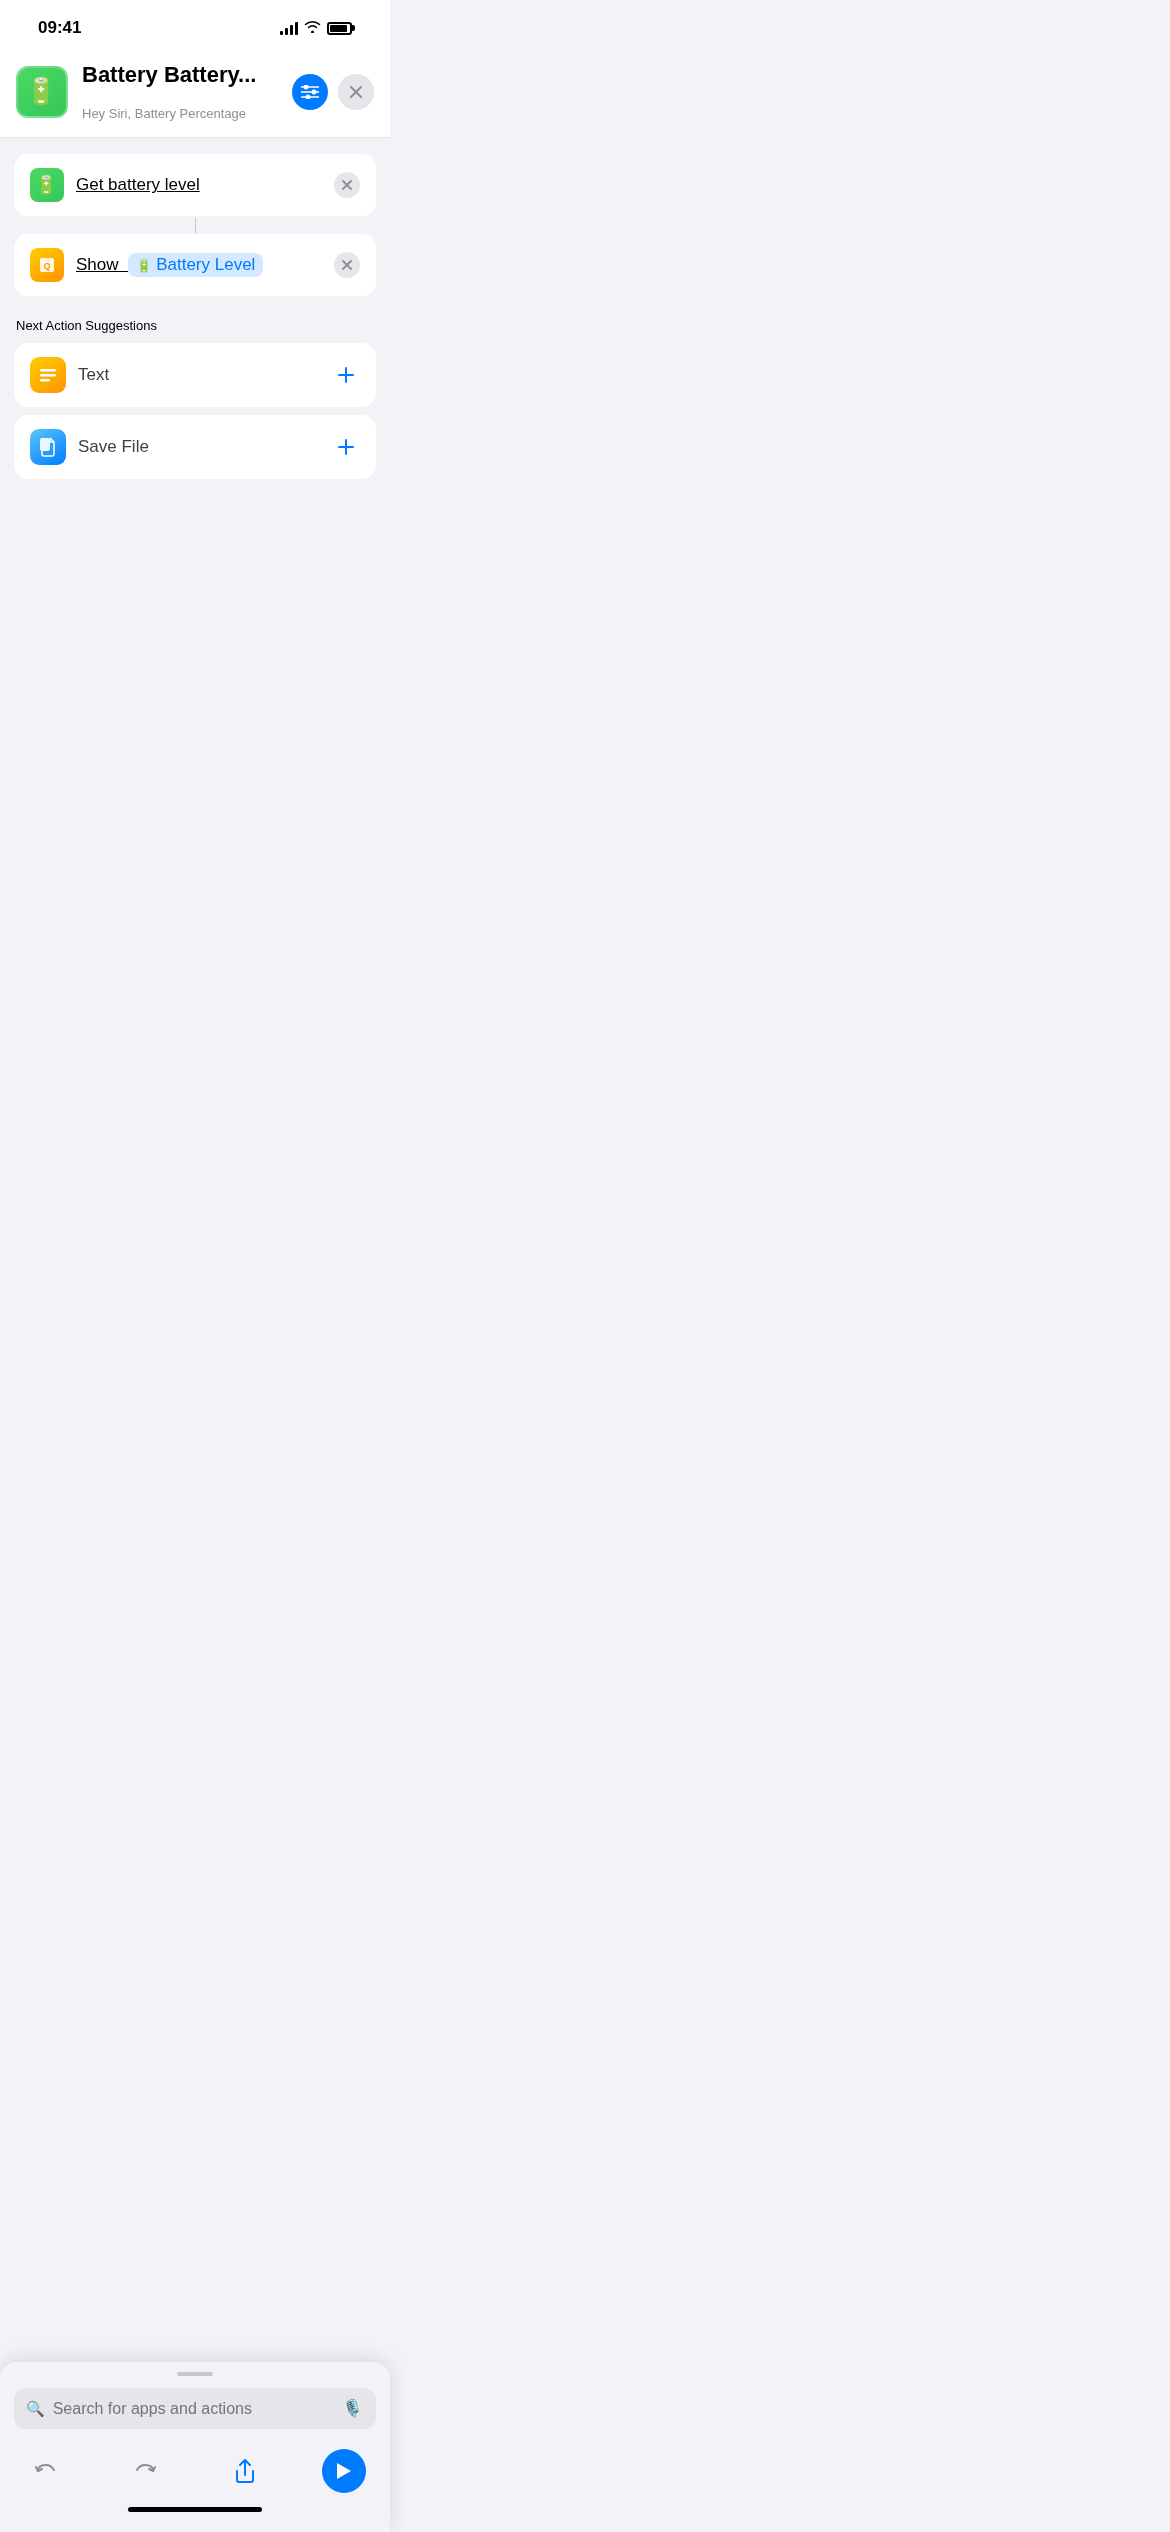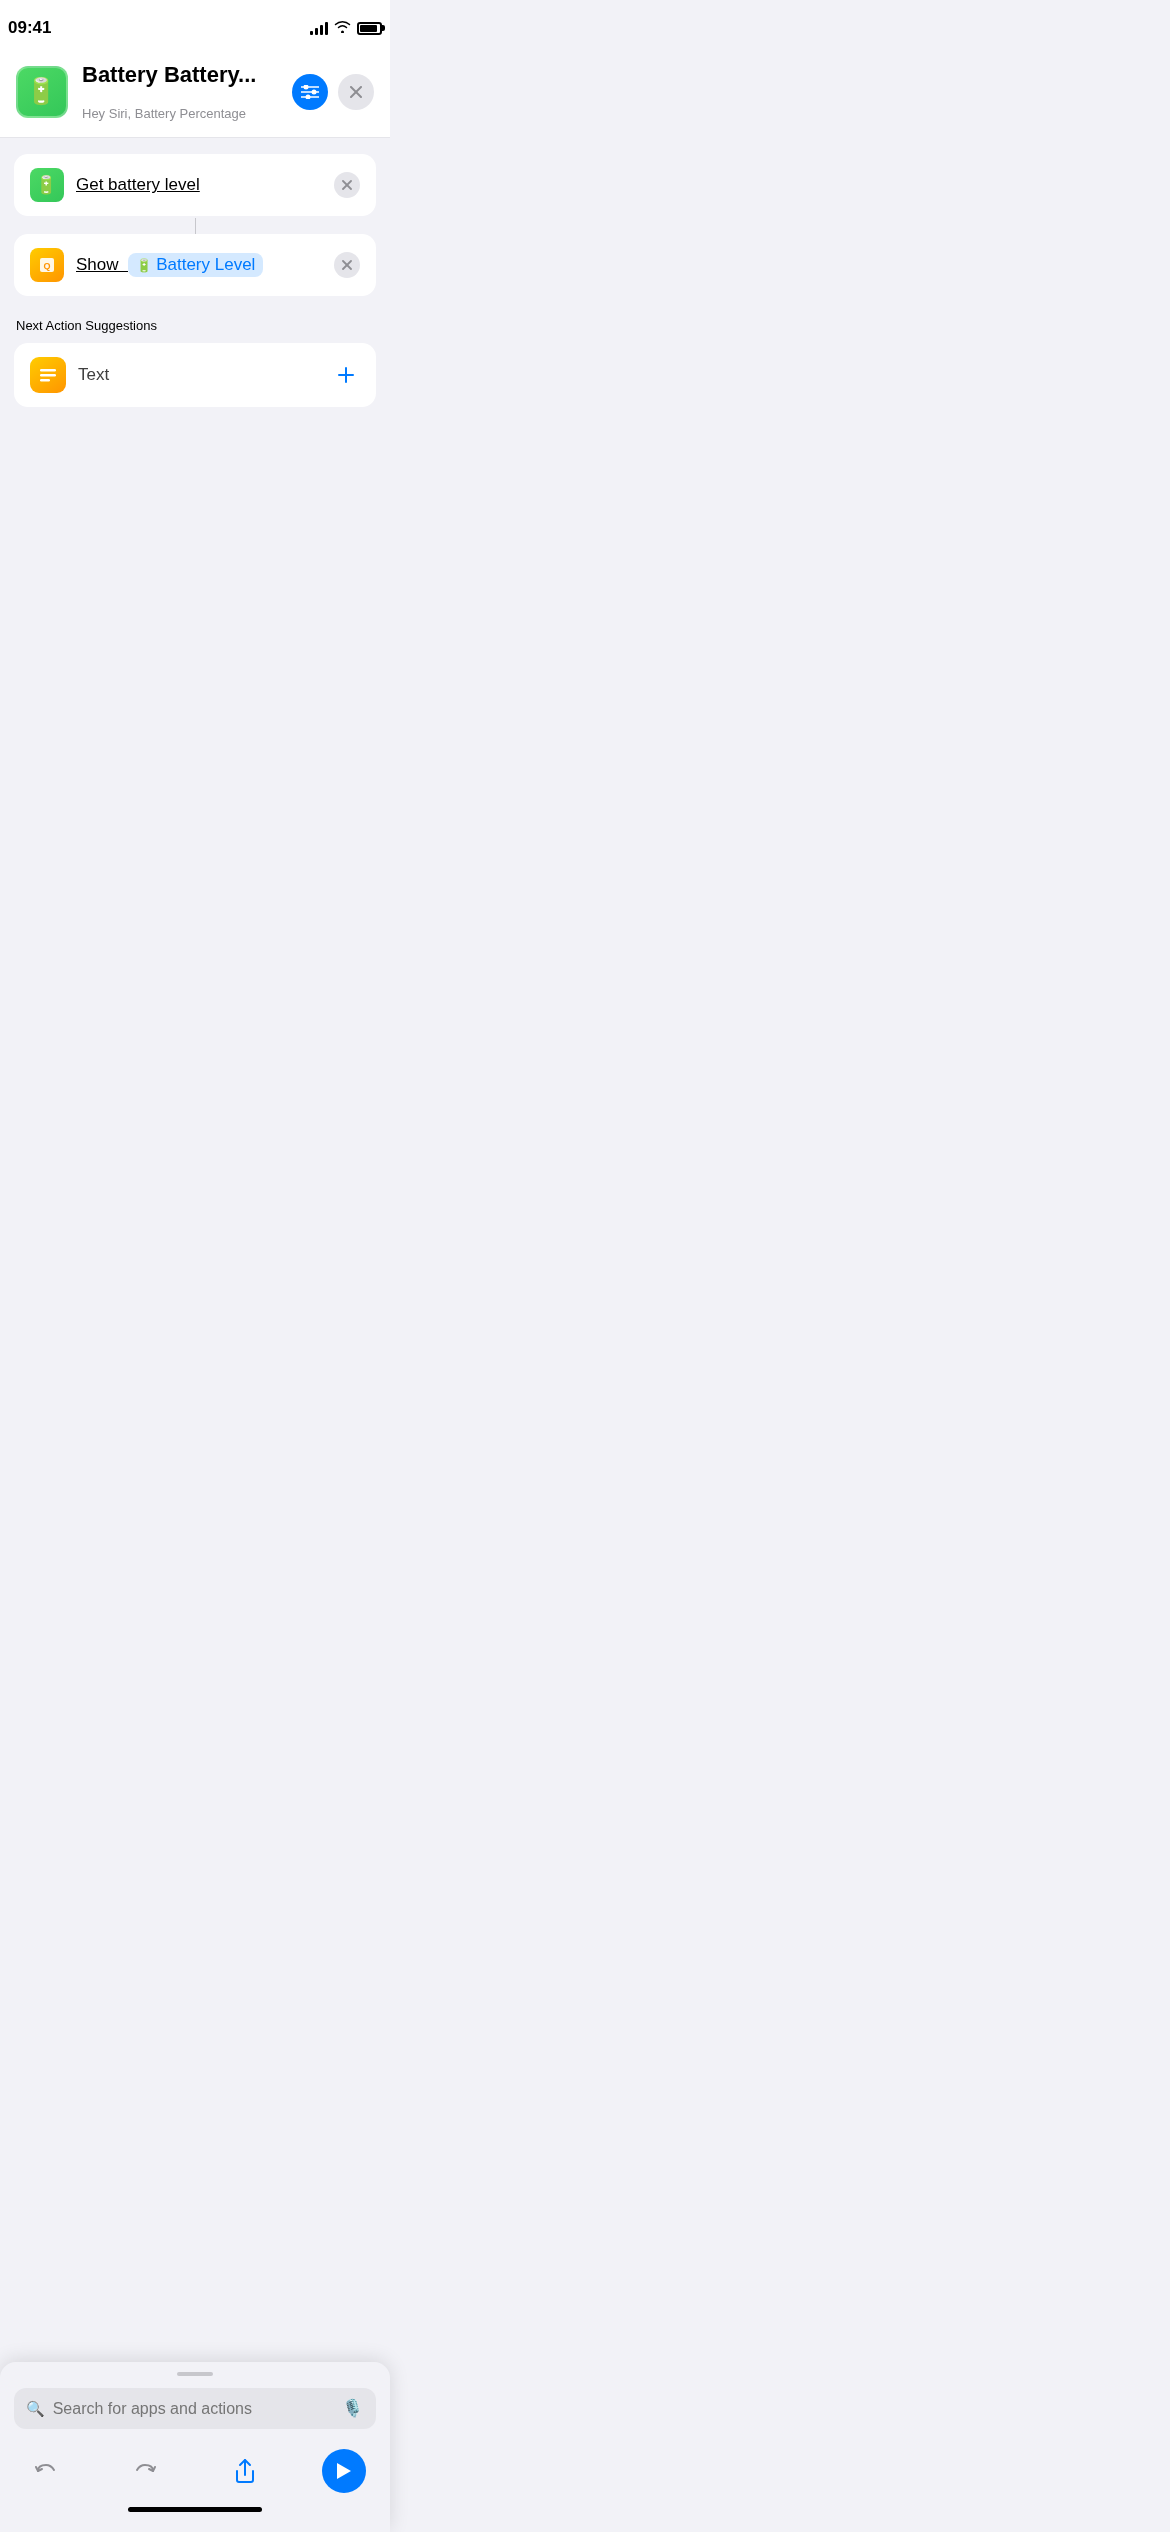--- a/index.html
+++ b/index.html
@@ -12,21 +12,21 @@
       min-height: 844px;
       overflow-x: hidden;
     }
 
     
     .status-bar {
       background: #fff;
       display: flex;
       justify-content: space-between;
       align-items: center;
-      padding: 14px 8px 8px;
+      padding: 14px 38px 8px;
       height: 50px;
     }
 
     .status-time {
       font-size: 17px;
       font-weight: 600;
       color: #000;
     }
 
     .status-icons {
@@ -485,20 +485,36 @@
     <span class="suggestion-label">Text</span>
     <div class="btn-add">
       <svg width="18" height="18" viewBox="0 0 18 18">
         <line x1="9" y1="2" x2="9" y2="16" stroke="#007aff" stroke-width="2" stroke-linecap="round"></line>
         <line x1="2" y1="9" x2="16" y2="9" stroke="#007aff" stroke-width="2" stroke-linecap="round"></line>
       </svg>
     </div>
   </div>
 
 
+  <div class="suggestion-card">
+    <div class="suggestion-icon icon-blue">
+      <svg width="22" height="22" viewBox="0 0 22 22" fill="none">
+        <rect x="3" y="2" width="10" height="13" rx="2" fill="white" opacity="0.9"></rect>
+        <path d="M13 2 L17 6 L17 18 Q17 20 15 20 L7 20 Q5 20 5 18 L5 15" stroke="white" stroke-width="1.5" fill="none"></path>
+        <path d="M13 2 L13 6 L17 6" stroke="white" stroke-width="1.5" fill="none"></path>
+      </svg>
+    </div>
+    <span class="suggestion-label">Save File</span>
+    <div class="btn-add">
+      <svg width="18" height="18" viewBox="0 0 18 18">
+        <line x1="9" y1="2" x2="9" y2="16" stroke="#007aff" stroke-width="2" stroke-linecap="round"></line>
+        <line x1="2" y1="9" x2="16" y2="9" stroke="#007aff" stroke-width="2" stroke-linecap="round"></line>
+      </svg>
+    </div>
+  </div>
 </div>
 
 <div class="bottom-sheet">
   <div class="sheet-handle"></div>
 
   <div class="search-bar">
     <span class="search-icon-char">🔍</span>
     <input class="search-input" type="text" placeholder="Search for apps and actions" style="">
     <span class="mic-icon">🎙️</span>
   </div>

